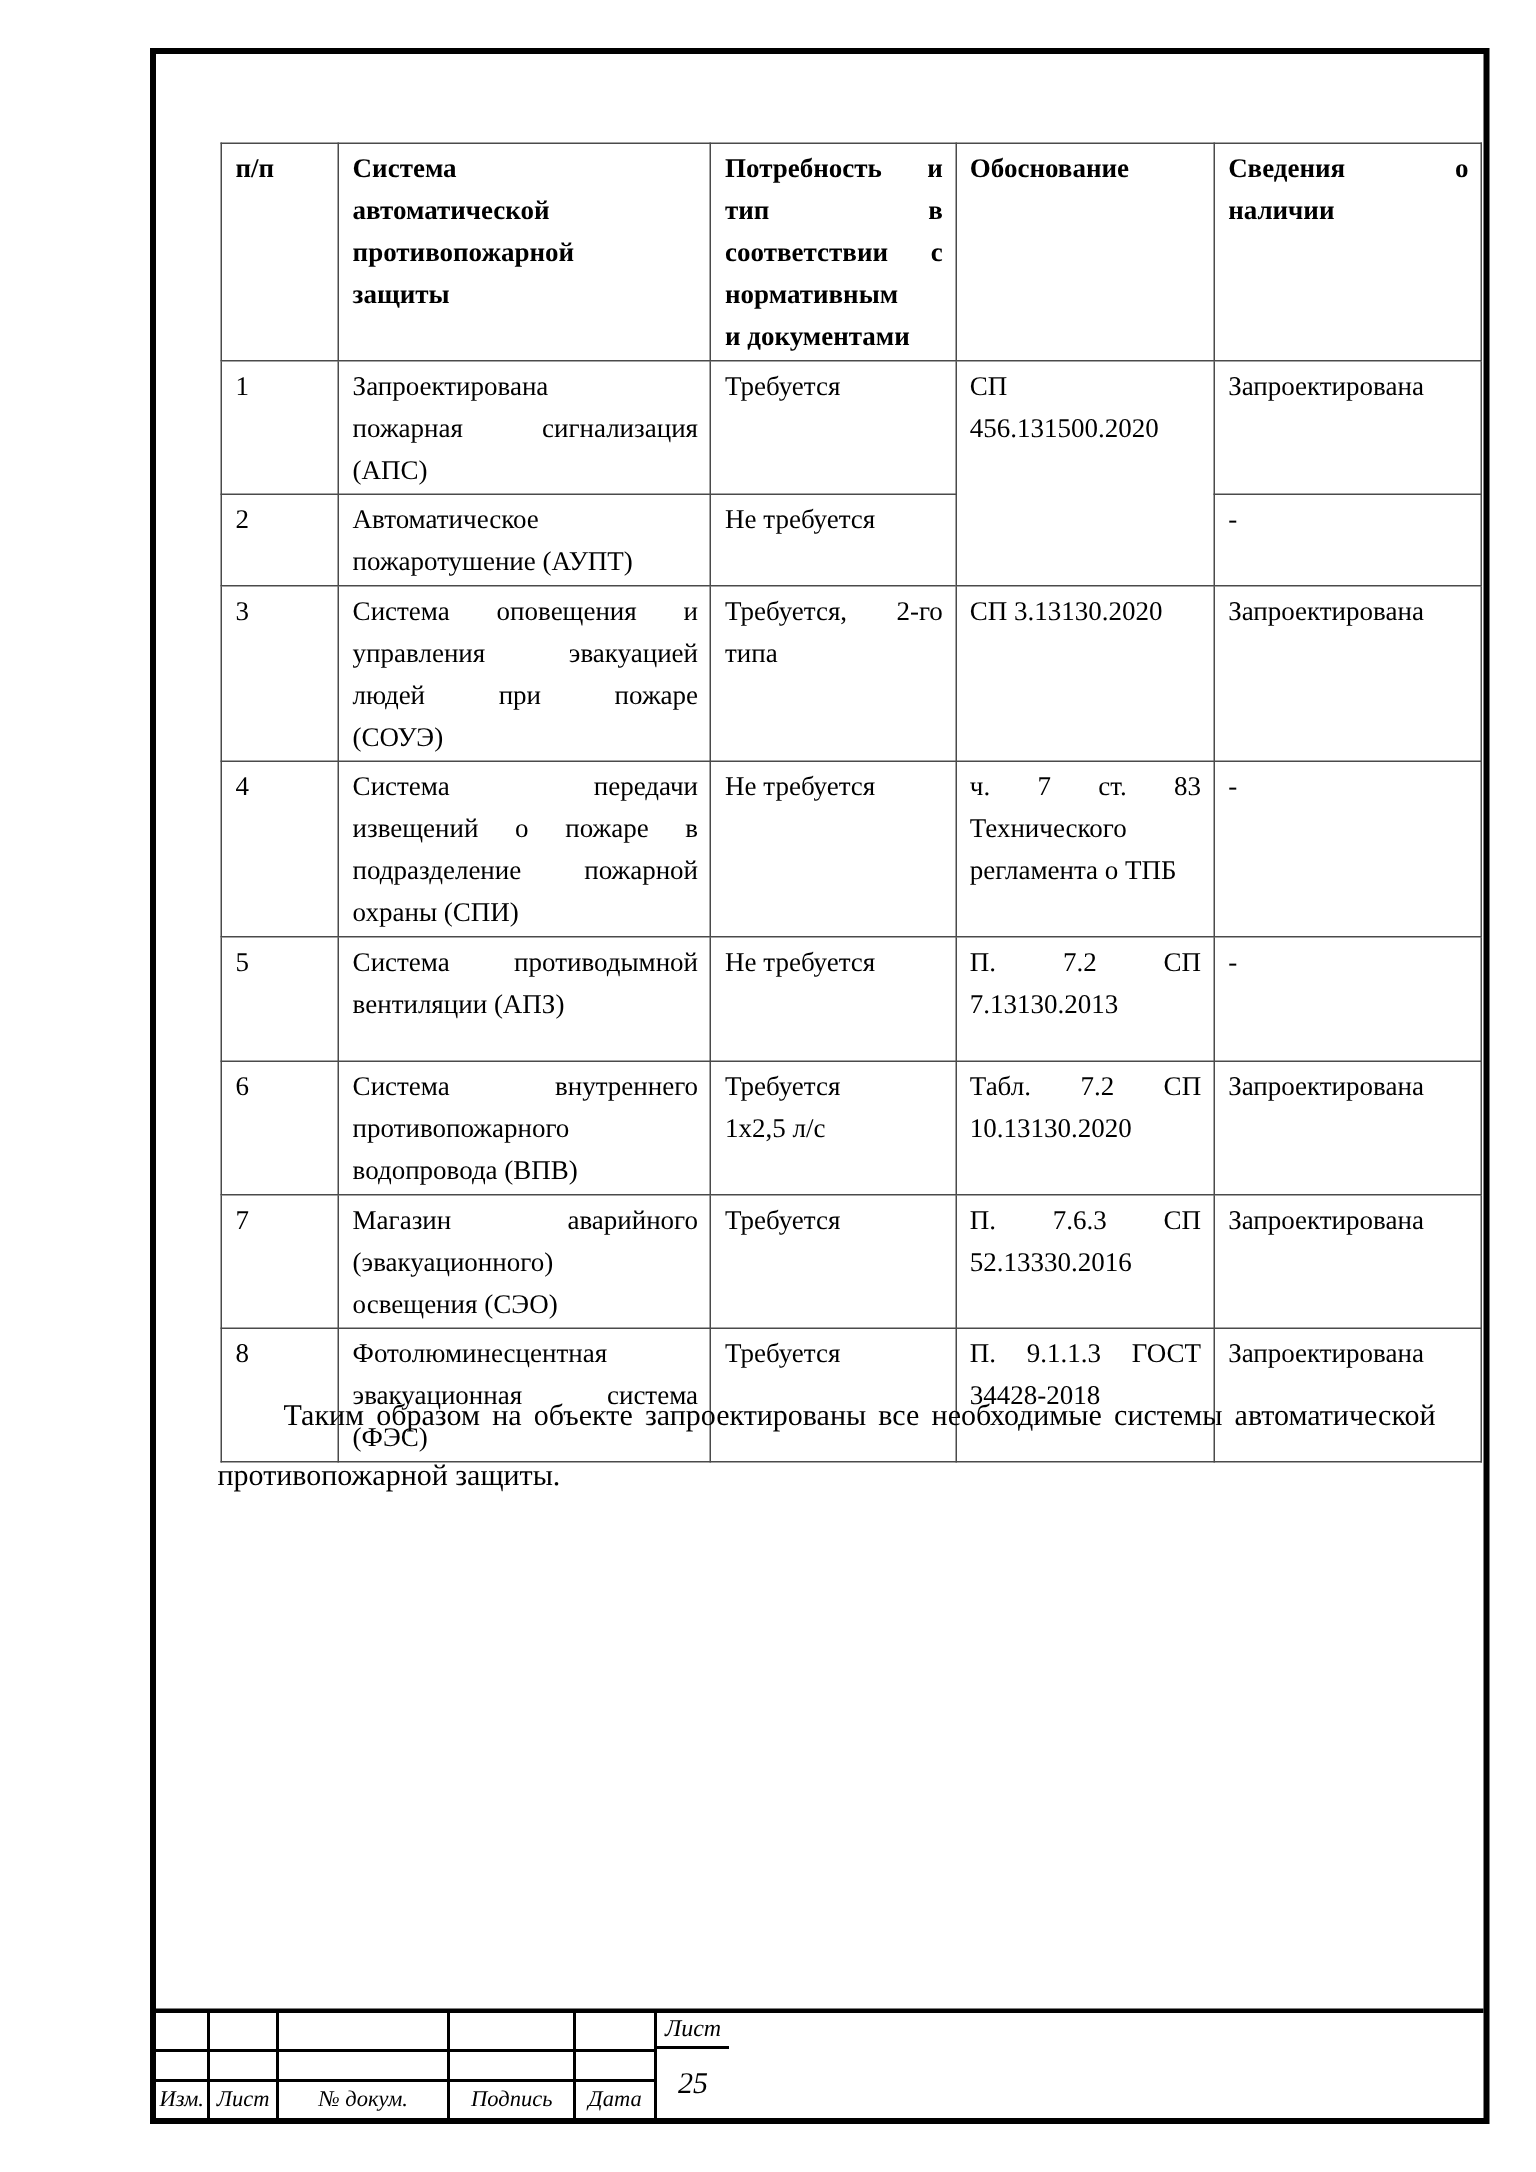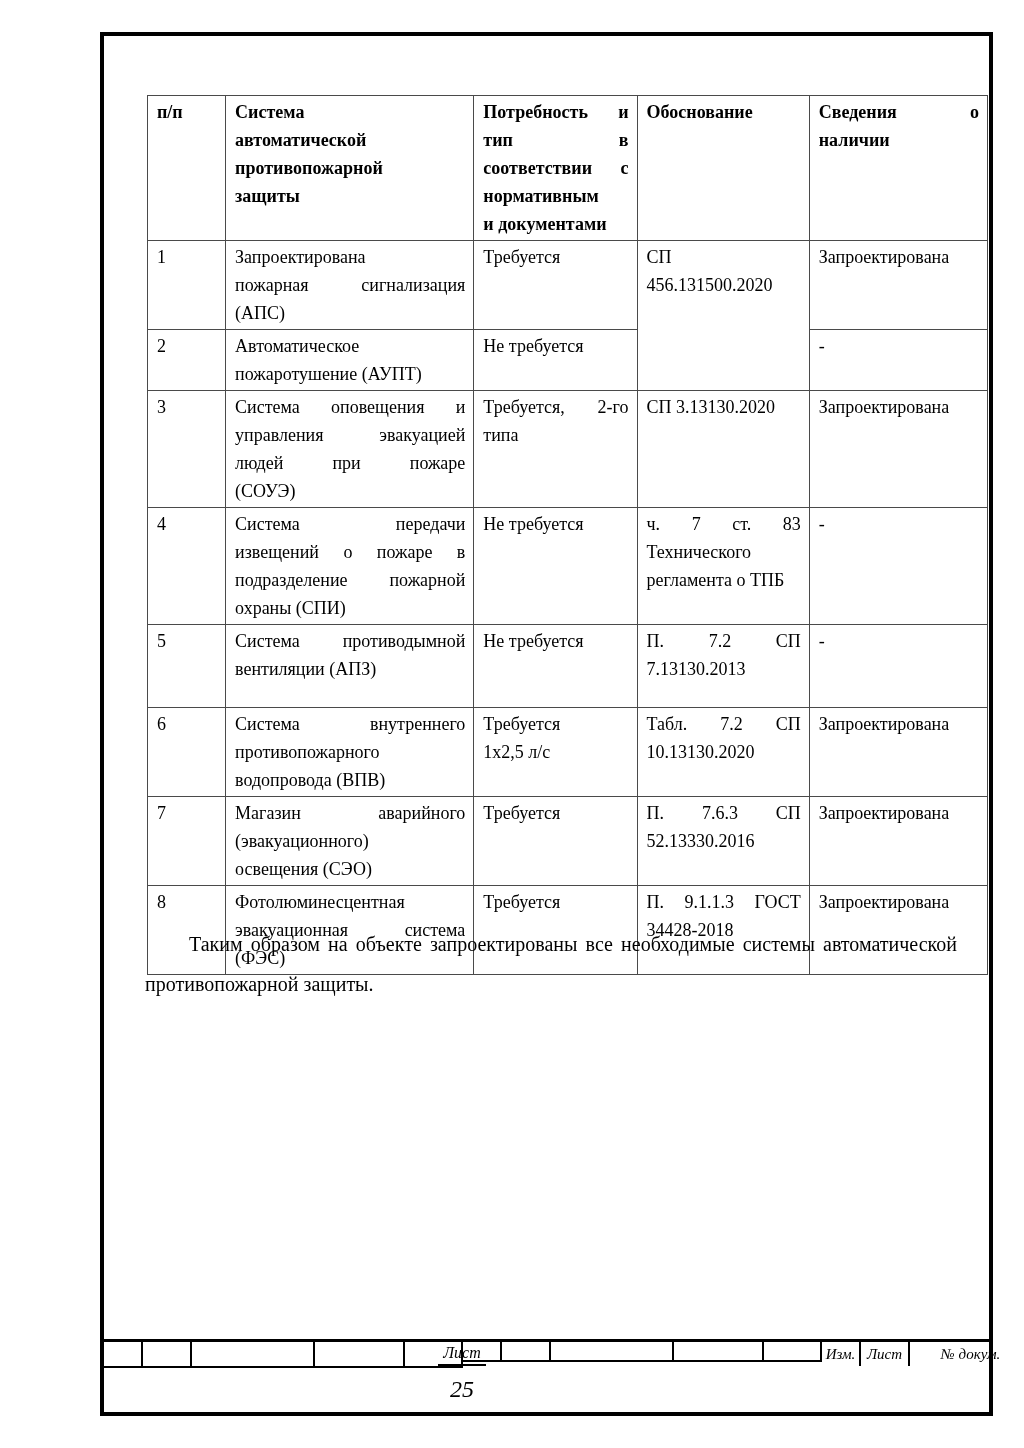--- a/index.html
+++ b/index.html
@@ -33,21 +33,21 @@
   .para{
     position:absolute;left:145px;top:924px;width:812px;
     font-size:20px;line-height:40px;text-align:justify;text-indent:44px;
   }
   
   .titleblock{
     position:absolute;left:104px;top:1339px;width:885px;height:73px;
     box-sizing:border-box;border-top:3px solid #000;display:flex;
     font-style:italic;
   }
-  .tb-left{width:334px;display:flex;flex-direction:row;box-sizing:border-box;}
+  .tb-left{width:334px;display:flex;flex-direction:column;box-sizing:border-box;}
   .tb-row{display:flex;box-sizing:border-box;}
   .tb-r1{height:26px;}
   .tb-r2{height:20px;}
   .tb-r3{height:24px;}
   .tb-cell{
     box-sizing:border-box;border-right:2px solid #000;border-bottom:2px solid #000;
     display:flex;align-items:center;justify-content:center;
     font-size:15px;overflow:hidden;white-space:nowrap;
   }
   .tb-r3 .tb-cell{border-bottom:none;}
@@ -57,21 +57,21 @@
     flex:1;box-sizing:border-box;border-right:2px solid #000;
     font-style:normal;font-size:14px;line-height:18px;
     padding:5px 4px 0 6px;overflow:hidden;white-space:nowrap;
   }
   .tb-right{width:48px;display:flex;flex-direction:column;box-sizing:border-box;}
   .tb-sheet-label{
     height:24px;box-sizing:border-box;border-bottom:2px solid #000;
     display:flex;align-items:center;justify-content:center;font-size:16px;
   }
   .tb-sheet-num{
-    flex:1;display:flex;align-items:center;justify-content:center;font-size:24px;
+    flex:1;display:flex;align-items:center;justify-content:center;font-size:20px;
   }
 </style>
 </head>
 <body>
 
 <div class="frame"></div>
 
 <table class="main">
   <colgroup>
     <col style="width:78px">

